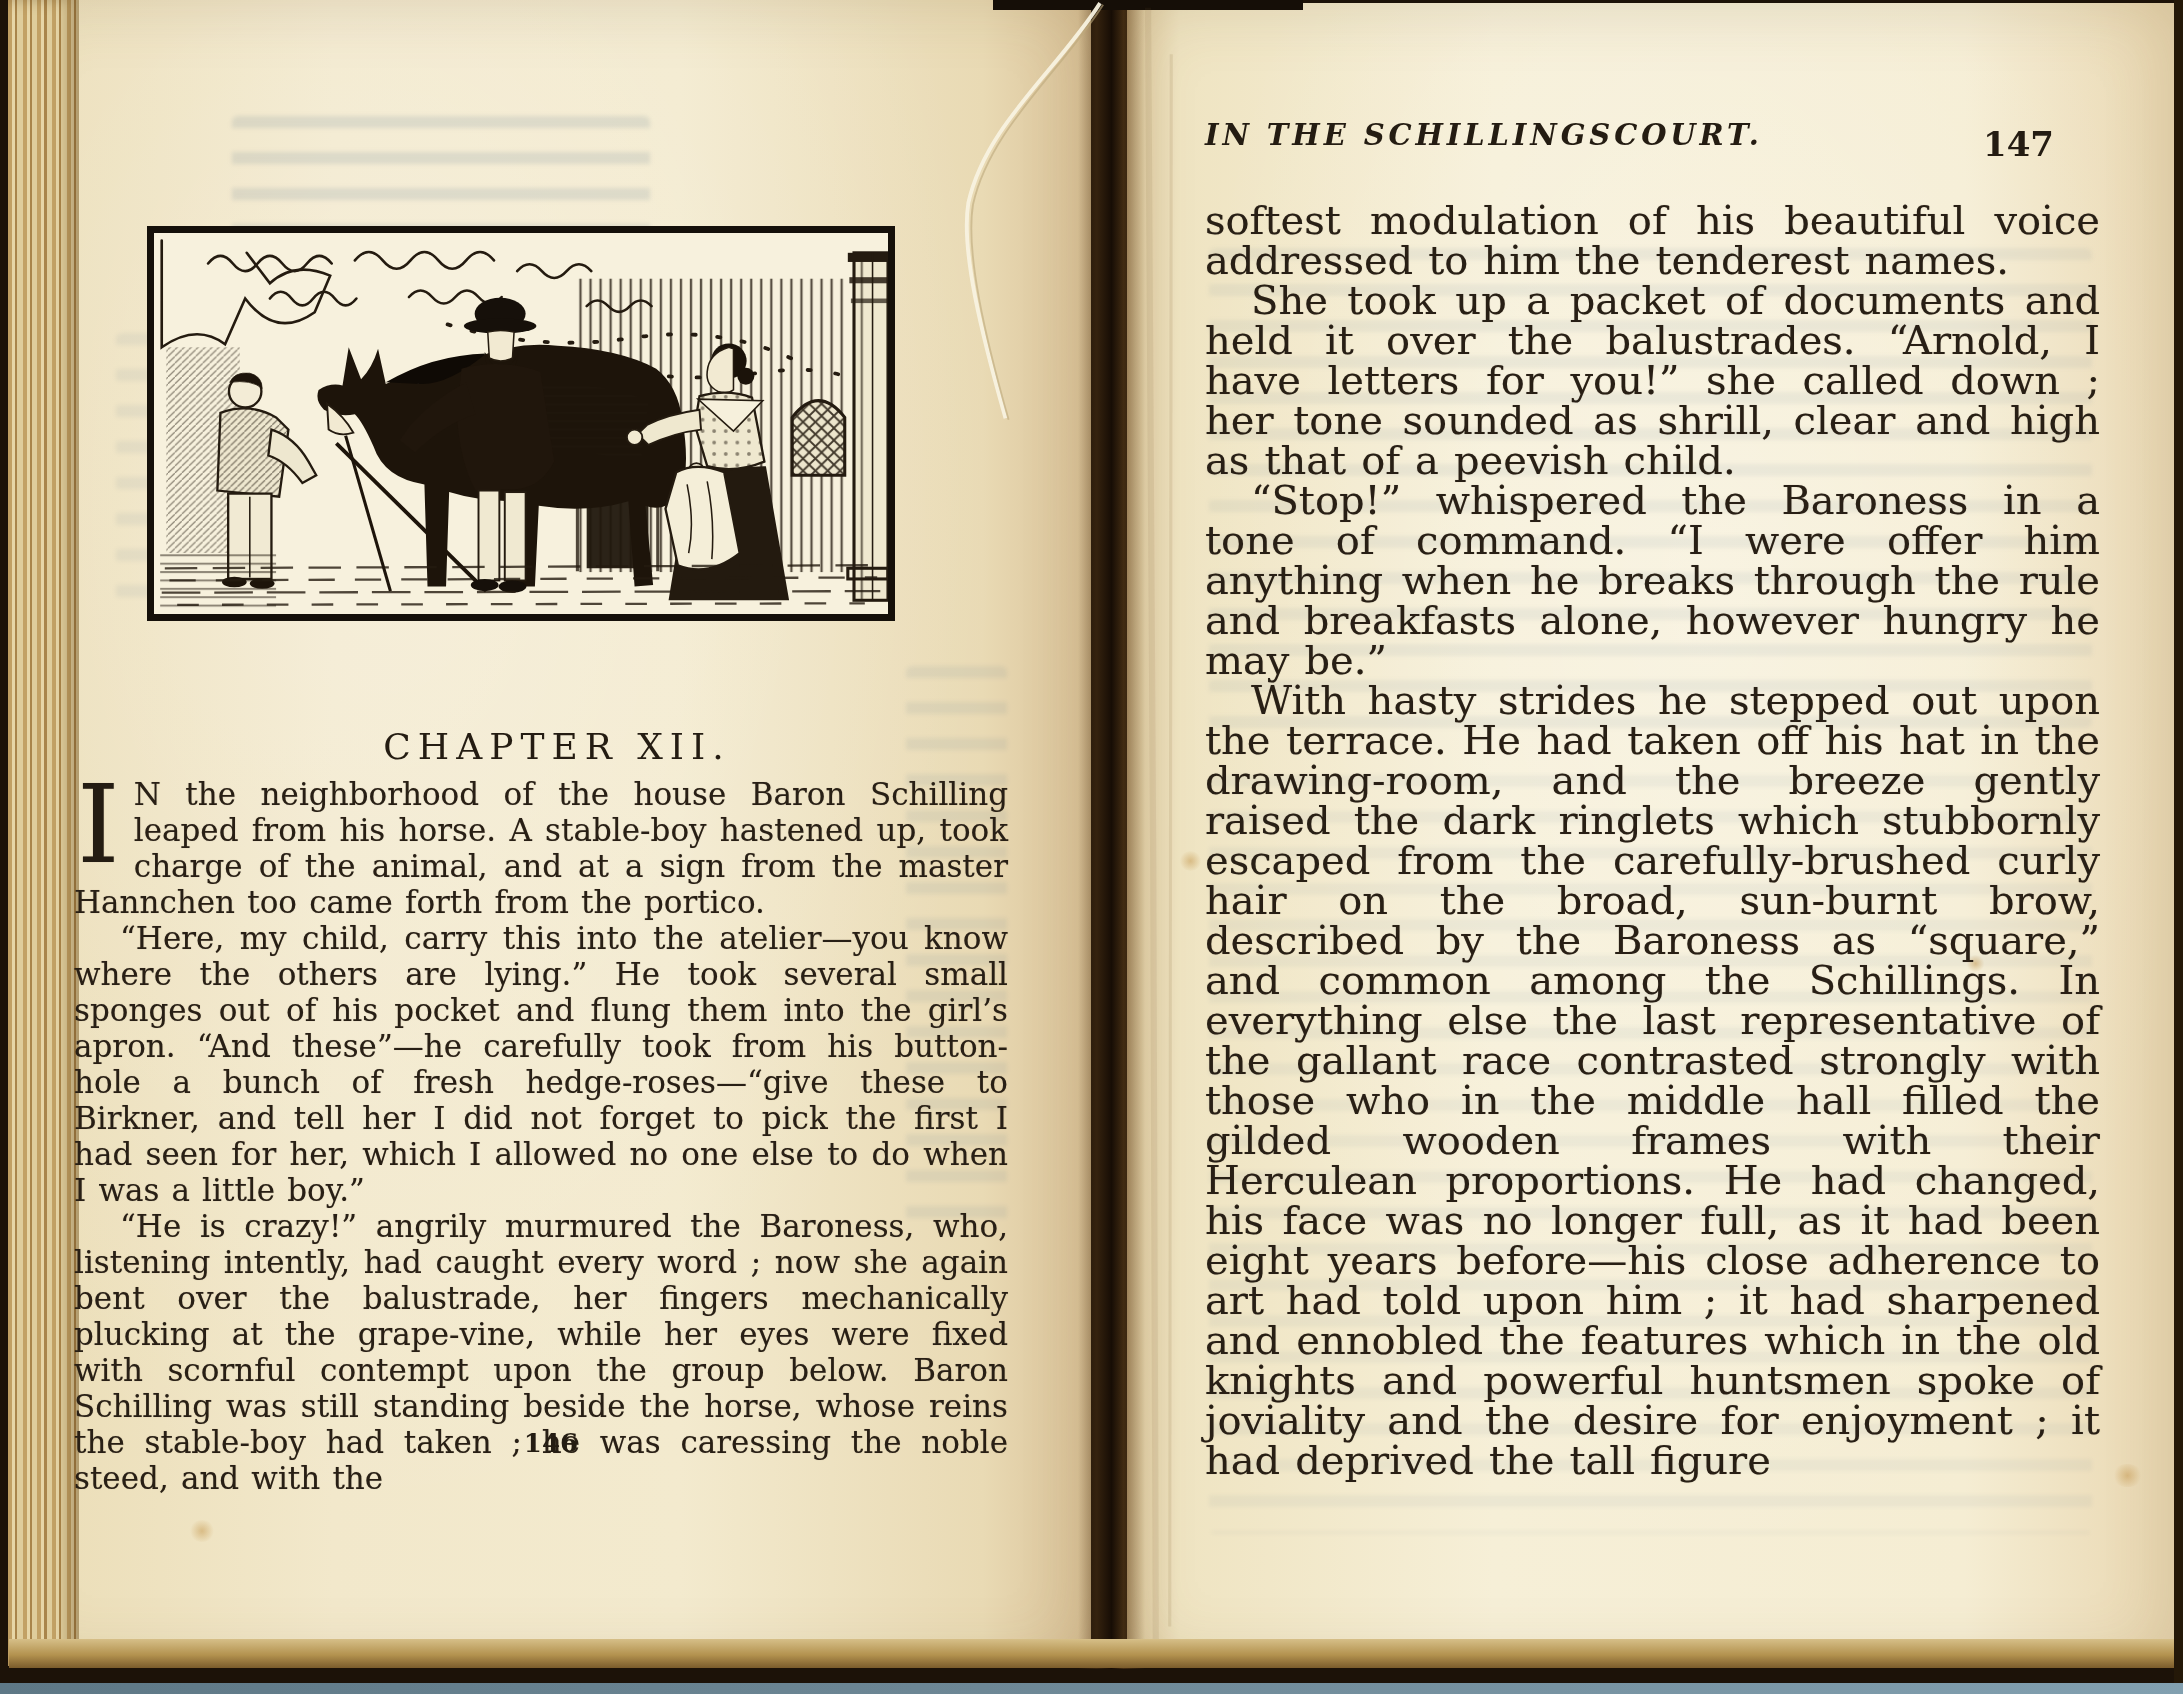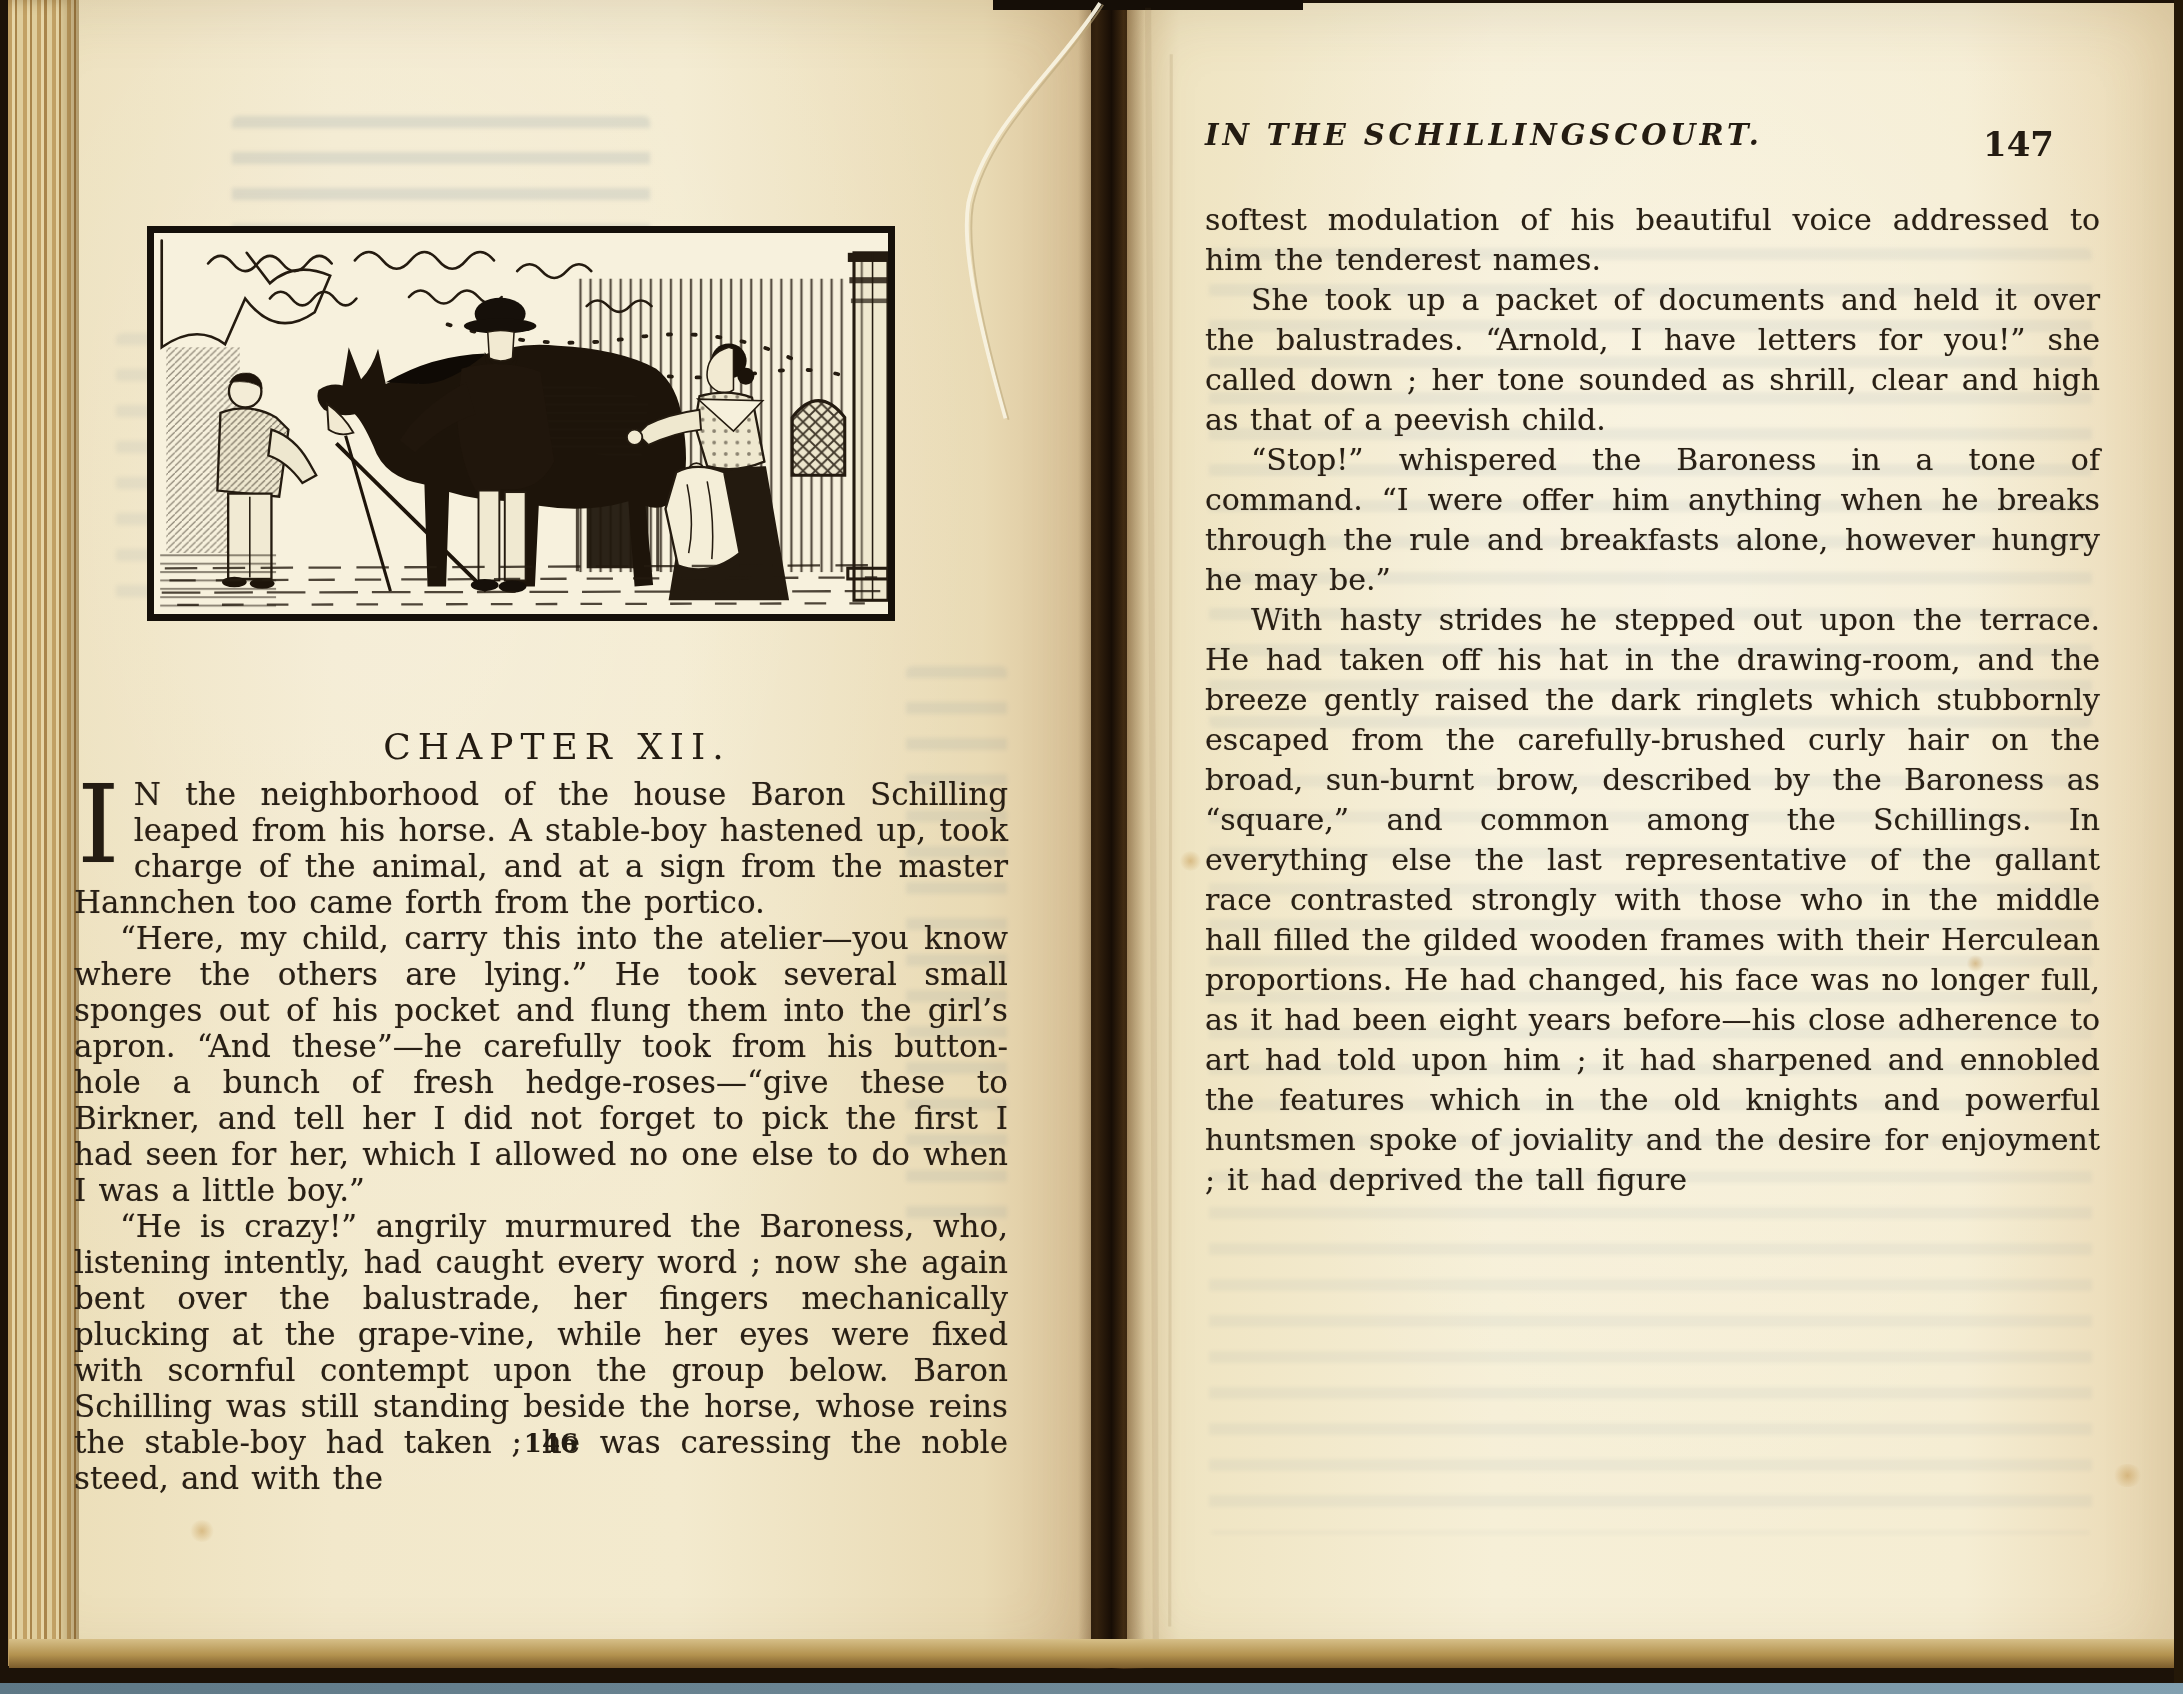--- a/index.html
+++ b/index.html
@@ -28,21 +28,21 @@
 
   .illustration{position:absolute;left:147px;top:226px;width:748px;height:395px;z-index:3;
       border:7.7px solid #15100a;background:#f7f1dd;box-sizing:border-box;}
   .illustration svg{display:block;width:100%;height:100%;}
 
   .chapter{position:absolute;left:74px;top:710px;width:934px;margin:16px;z-index:3;
       text-align:center;font-size:36px;font-weight:400;letter-spacing:7px;color:#241c12;}
   .textblock{position:absolute;z-index:3;color:#281f15;text-align:justify;
       text-shadow:0 0 0.8px rgba(40,26,12,.35);}
   .tb-left{left:74px;top:776px;width:934px;font-size:31px;line-height:36px;word-spacing:2.3px;}
-  .tb-right{left:1205px;top:200px;width:895px;font-size:30px;line-height:40px;word-spacing:2.3px;}
+  .tb-right{left:1205px;top:200px;width:895px;font-size:40px;line-height:40px;word-spacing:2.3px;}
   .textblock p{margin:0;}
   .ind{text-indent:46px;}
   .dropcap{float:left;font-size:108px;line-height:79px;padding:9.3px 14px 0 3.1px;color:#241c12;}
   .folio-left{position:absolute;left:74px;top:1428px;width:934px;z-index:3;
       text-align:center;font-size:26px;font-weight:700;color:#241c12;margin-left:10px;}
   .running-head{position:absolute;left:1205px;top:118px;width:899px;z-index:3;text-align:left;
       font-style:italic;font-weight:700;font-size:29px;letter-spacing:3.9px;color:#241c12;}
   .folio-right{position:absolute;left:1983px;top:124px;z-index:3;font-size:34px;font-weight:700;color:#241c12;}
 
   .ghost{position:absolute;z-index:2;filter:blur(2.3px);border-radius:6.2px;

